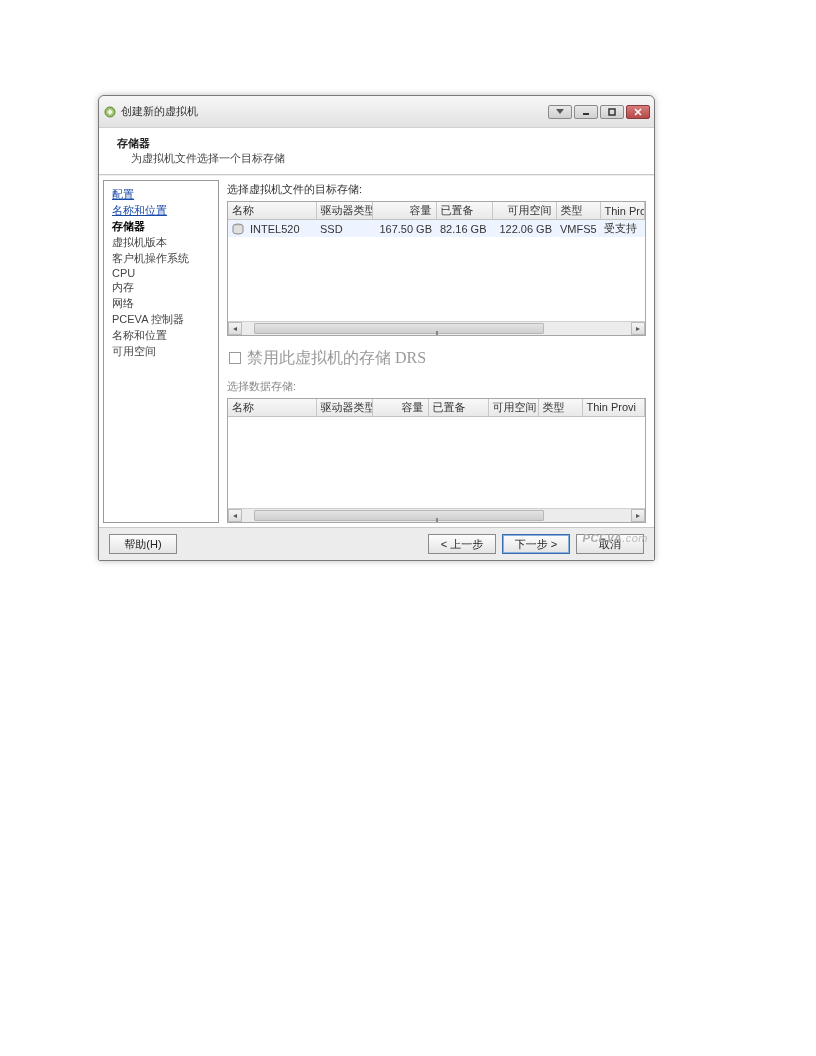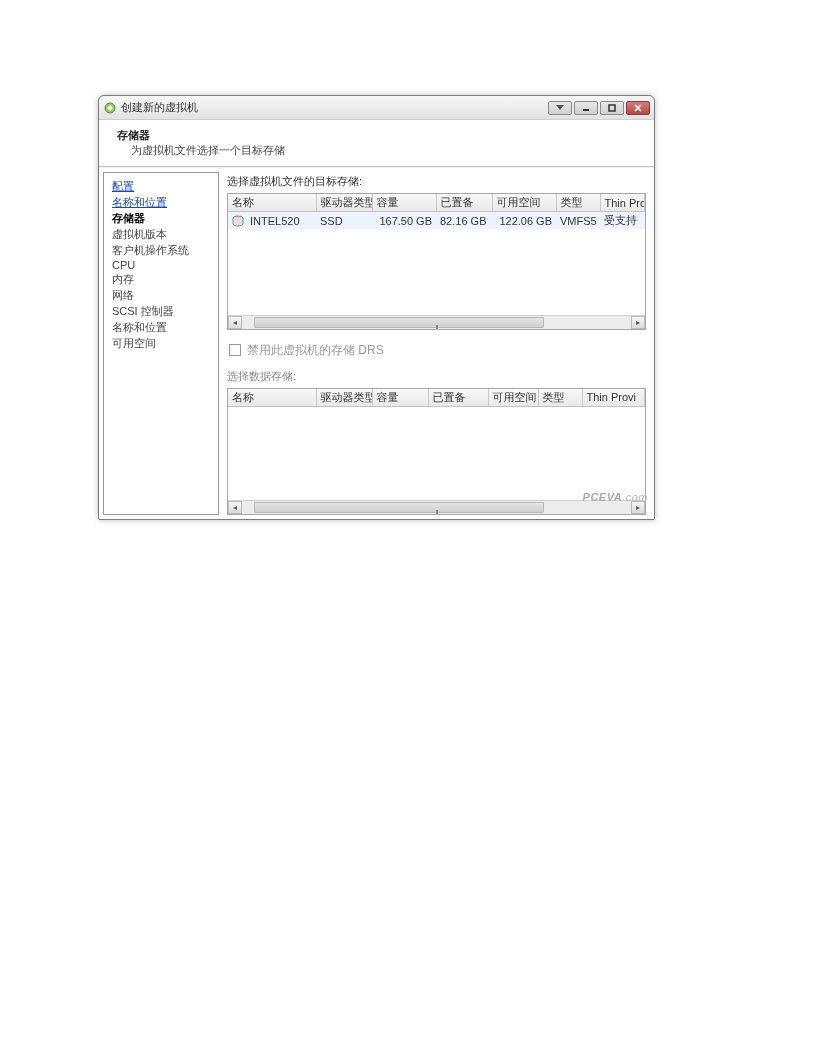--- a/index.html
+++ b/index.html
@@ -17,21 +17,21 @@
     position: absolute;
     left: 98px;
     top: 95px;
     width: 557px;
     background: #ececec;
     border: 1px solid #7a7a7a;
     border-radius: 6px 6px 2px 2px;
     box-shadow: 0 0 6px rgba(0,0,0,0.25);
   }
   .titlebar {
-    height: 24px;
+    height: 32px;
     background: linear-gradient(#f7f7f7, #e2e2e2);
     border-bottom: 1px solid #cfcfcf;
     display: flex;
     align-items: center;
     padding: 0 4px;
     border-radius: 6px 6px 0 0;
   }
   .title-icon {
     width: 14px; height: 14px;
     margin-right: 4px;
@@ -145,21 +145,21 @@
     background: linear-gradient(#f8f8f8, #e8e8e8);
     border-right: 1px solid #c8c8c8;
     border-bottom: 1px solid #c2c2c2;
     font-weight: normal;
     text-align: left;
     padding: 1px 4px;
     color: #333;
     white-space: nowrap;
     overflow: hidden;
   }
-  thead th.num { text-align: left; }
+  thead th.num { text-align: right; }
   tbody td {
     padding: 1px 4px;
     color: #333;
     white-space: nowrap;
     overflow: hidden;
   }
   tbody td.num { text-align: right; }
   tbody tr.selected {
     background: #eef4ff;
   }
@@ -219,22 +219,23 @@
     margin: 12px 2px 10px 2px;
   }
   .chk {
     width: 12px;
     height: 12px;
     border: 1px solid #9a9a9a;
     background: #fff;
     display: inline-block;
   }
   .chk-label {
-    font-size: 12px;
+    font-size: 16px;
     color: #9a9a9a;
+    font-family: Liberation Serif, serif;
   }
   .bottom-label {
     font-size: 11px;
     color: #888;
     margin-bottom: 2px;
   }
   .footer {
     background: #ececec;
     border-top: 1px solid #c8c8c8;
     padding: 6px 10px;
@@ -319,21 +320,21 @@
 
     <div class="sidebar">
       <a class="side-link">配置</a>
       <a class="side-link">名称和位置</a>
       <div class="side-current">存储器</div>
       <div class="side-step">虚拟机版本</div>
       <div class="side-step">客户机操作系统</div>
       <div class="side-step">CPU</div>
       <div class="side-step">内存</div>
       <div class="side-step">网络</div>
-      <div class="side-step">SCSI 控制器</div>
+      <div class="side-step">PCEVA 控制器</div>
       <div class="side-step">名称和位置</div>
       <div class="side-step">可用空间</div>
     </div>
 
     <div class="main">
 
       <div class="main-label">选择虚拟机文件的目标存储:</div>
 
       <div class="table-wrap top">
         <table>
@@ -424,18 +425,25 @@
             <div class="h-thumb"></div>
             <div class="h-center-tick"></div>
           </div>
           <div class="h-arrow">▸</div>
         </div>
       </div>
 
     </div>
   </div>
 
+  <div class="footer">
+    <button class="btn help">帮助(H)</button>
+    <div class="spacer"></div>
+    <button class="btn">&lt; 上一步</button>
+    <button class="btn default">下一步 &gt;</button>
+    <button class="btn">取消</button>
+  </div>
 
   <div class="watermark">
     <b>PCEVA</b><span>.com</span>
   </div>
 
 </div>
 
 </body></html>

